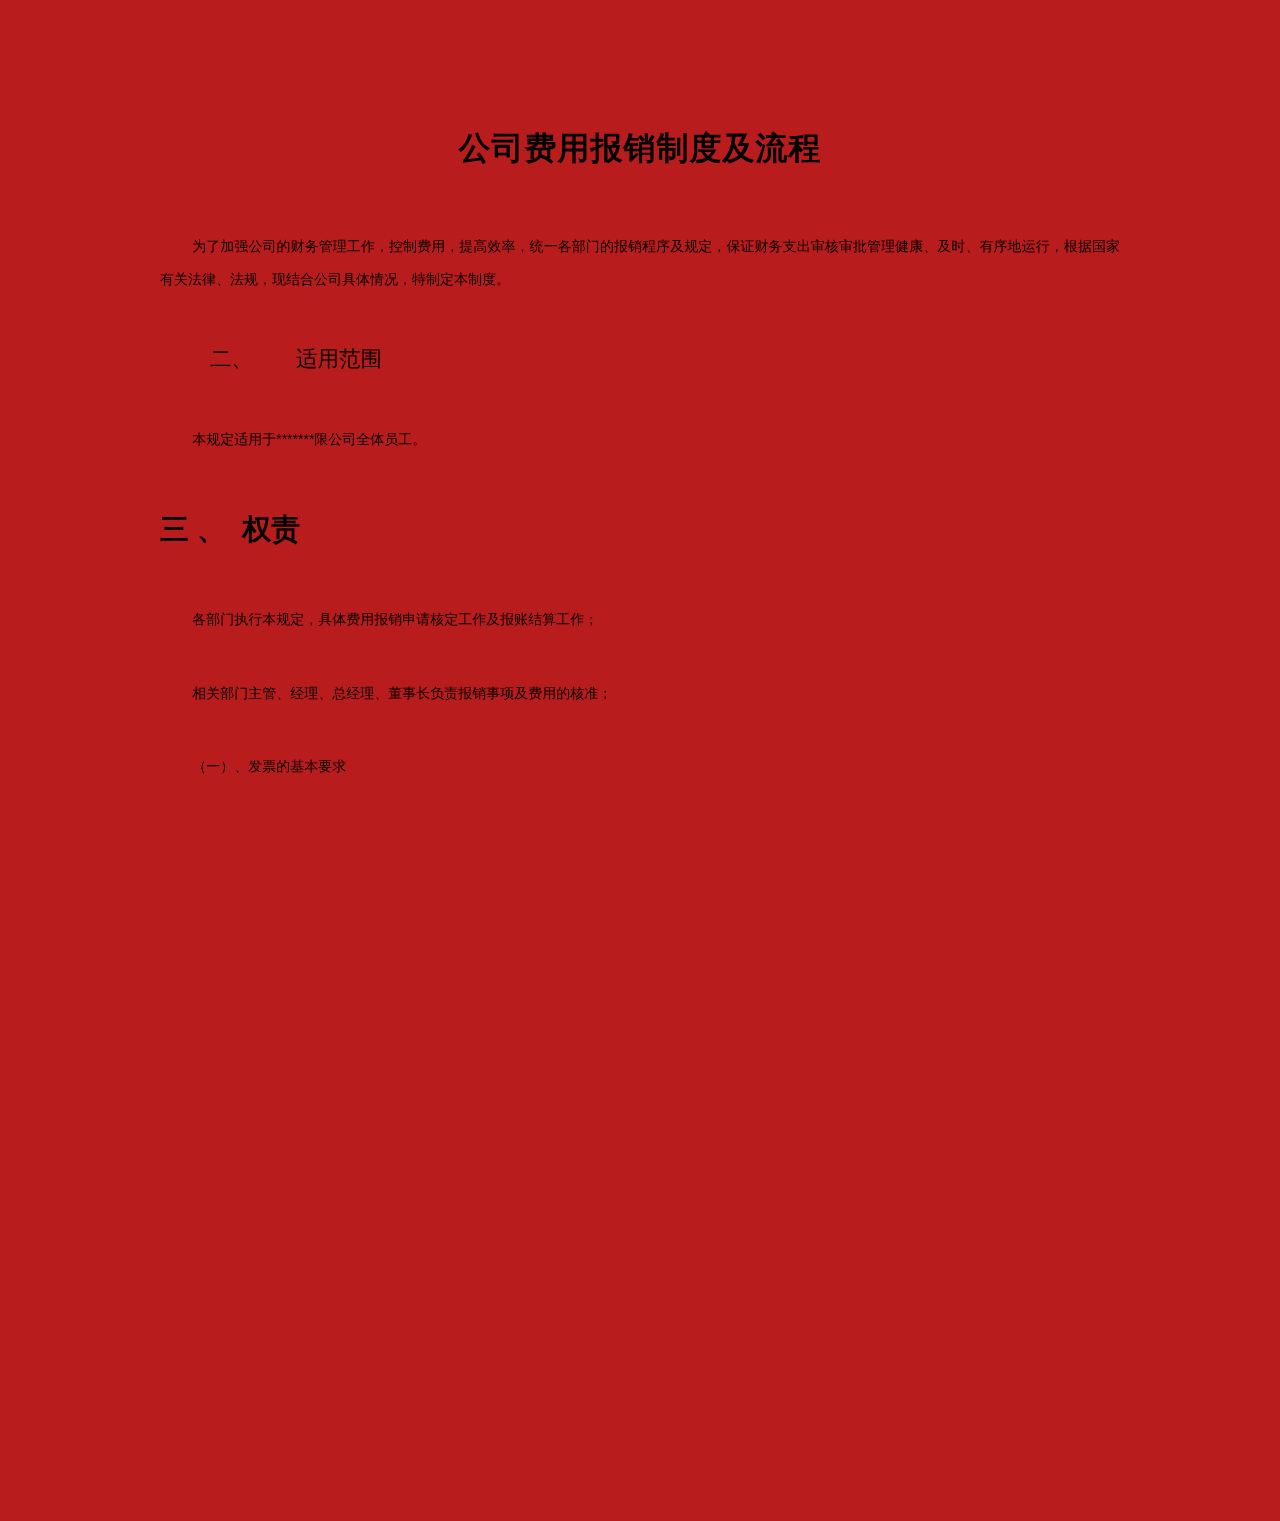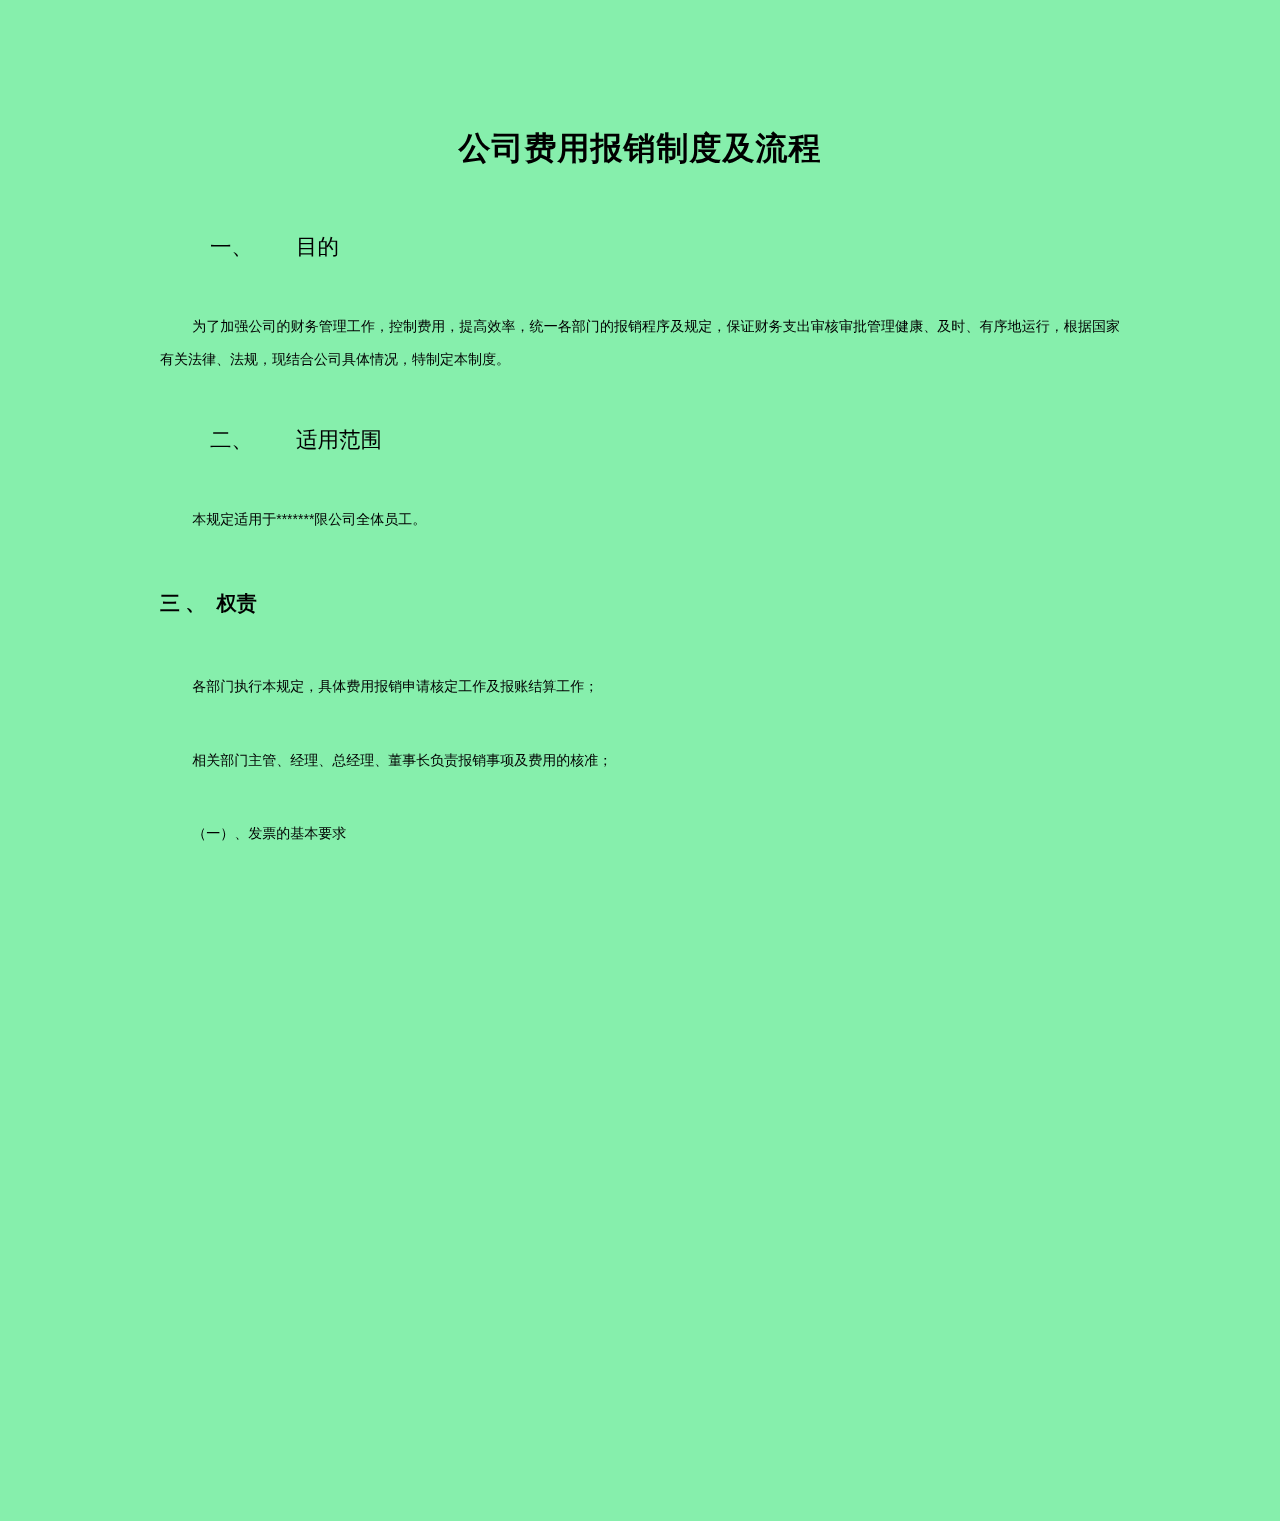--- a/index.html
+++ b/index.html
@@ -4,21 +4,21 @@
 <style>
   html, body {
     margin: 0;
     padding: 0;
     background: #ffffff;
   }
   .page {
     width: 1280px;
     height: 1521px;
     margin: 0 auto;
-    background: #86efac;
+    background: #b91c1c;
     box-sizing: border-box;
     padding: 128px 160px 60px 160px;
     font-family: "Liberation Sans", "DejaVu Sans", sans-serif;
     color: #000000;
     overflow: hidden;
   }
   .doc-title {
     text-align: center;
     font-size: 32px;
     font-weight: bold;
@@ -28,21 +28,21 @@
   }
   .h-minor {
     font-size: 21.5px;
     font-weight: normal;
     margin: 46px 0;
     padding-left: 50px;
     white-space: pre-wrap;
     line-height: 1.6;
   }
   .h-major {
-    font-size: 20px;
+    font-size: 29px;
     font-weight: bold;
     margin: 52px 0;
     white-space: pre-wrap;
     line-height: 1.5;
   }
   .body-para {
     font-size: 14px;
     line-height: 2.38;
     text-align: justify;
     text-indent: 2.3em;
@@ -52,21 +52,20 @@
     text-align: left;
   }
 </style>
 </head>
 <body>
 
 <div class="page">
 
   <h1 class="doc-title">公司费用报销制度及流程</h1>
 
-  <div class="h-minor">一、　　目的</div>
 
   <p class="body-para">为了加强公司的财务管理工作，控制费用，提高效率，统一各部门的报销程序及规定，保证财务支出审核审批管理健康、及时、有序地运行，根据国家有关法律、法规，现结合公司具体情况，特制定本制度。</p>
 
   <div class="h-minor">二、　　适用范围</div>
 
   <p class="body-para single">本规定适用于*******限公司全体员工。</p>
 
   <div class="h-major">三 、  权责</div>
 
   <p class="body-para single">各部门执行本规定，具体费用报销申请核定工作及报账结算工作；</p>

